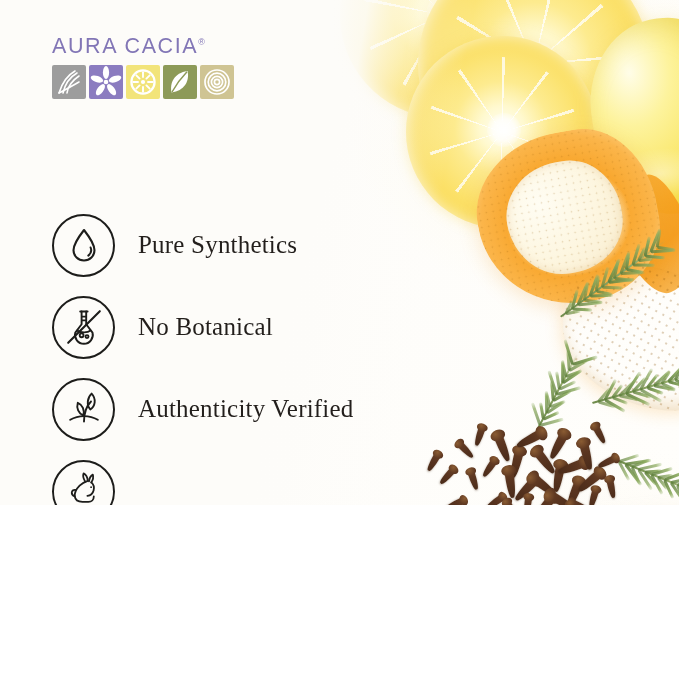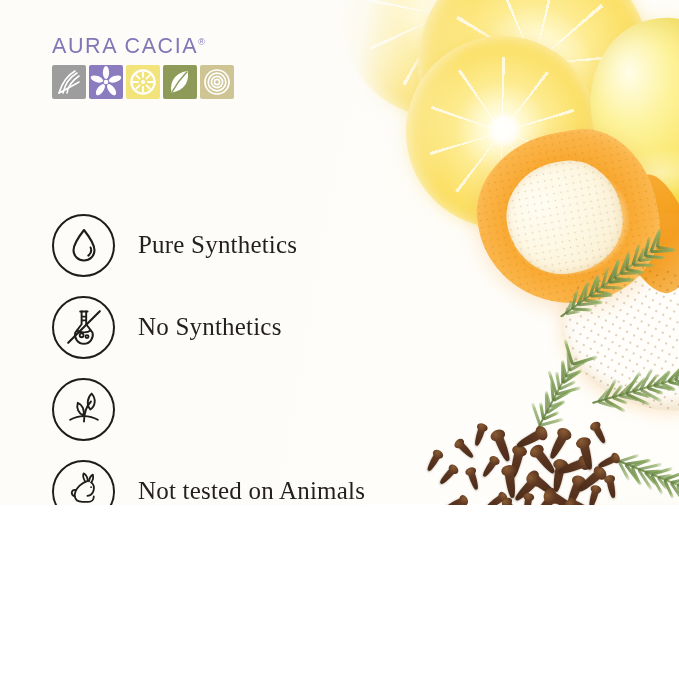--- a/index.html
+++ b/index.html
@@ -636,47 +636,47 @@
               <path d="M20.6 7.5 V20.3 L14.3 28.6 A8.9 8.9 0 1 0 31.5 28.6 L25.2 20.3 V7.5"></path>
               <path d="M21 12.6 H24.9"></path>
               <path d="M21 16.4 H24.9"></path>
               <path d="M16.2 26.6 C20 29 26.5 29 29.6 26.6"></path>
               <circle cx="20.6" cy="31.3" r="1.9"></circle>
               <circle cx="26" cy="32.6" r="1.5"></circle>
               <path d="M7.2 38.8 L38.8 7.2" stroke-width="2.1"></path>
             </g>
           </svg>
         </div>
-        <div class="promise-label">No Synthetics</div>
+        <div class="promise-label">No Botanical</div>
       </div>
 
       <div class="promise-row">
         <div class="promise-icon">
           <svg width="46" height="46" viewBox="0 0 46 46" aria-hidden="true">
             <g fill="none" stroke="#1d1d1b" stroke-width="1.9" stroke-linecap="round" stroke-linejoin="round">
               <path d="M23 35.5 C23 27 24.5 21 30 15.5"></path>
               <path d="M30.6 7.6 C35.6 13 34.2 20.2 29.3 23.5 C25.3 18.8 26.3 11.6 30.6 7.6 Z"></path>
               <path d="M22.3 29.5 C17.5 27.6 15.2 22.2 16.8 16.8 C21.6 18.7 23.8 24.2 22.3 29.5 Z"></path>
               <path d="M9.2 33.8 C13.2 31.4 18 30.1 23 30.1 C28 30.1 32.8 31.4 36.8 33.8"></path>
             </g>
           </svg>
         </div>
+        <div class="promise-label">Authenticity Verified</div>
       </div>
 
       <div class="promise-row">
         <div class="promise-icon">
           <svg width="46" height="46" viewBox="0 0 46 46" aria-hidden="true">
             <g fill="none" stroke="#1d1d1b" stroke-width="1.8" stroke-linecap="round" stroke-linejoin="round">
               <path d="M24.2 13.6 C22.4 10.6 21.6 7.6 22.6 5.4 C24.8 6.4 26.4 9.2 26.8 12.6"></path>
               <path d="M28 13.4 C28.4 10.2 29.8 7.6 31.8 6.6 C32.6 9 31.8 12.2 30.2 14.6"></path>
               <path d="M30.4 14.4 C32.6 16.4 33.4 19.4 32.6 22.4 C31.8 25.4 29.4 27.4 26.4 27.8"></path>
               <path d="M26.8 12.8 C23.6 13.8 20.8 15.4 18.6 17.6 C15.2 21 13.4 25 13.8 28.4 C14.2 31.6 17 33.8 21.4 33.8 L27.4 33.8 C30.6 33.8 32.8 31.6 32.8 28.4"></path>
               <path d="M13.8 28.4 C12 27.8 10.6 26.2 10.8 24.4 C11 22.6 12.6 21.6 14.4 22"></path>
               <circle cx="30.1" cy="19.2" r="0.9" fill="#1d1d1b" stroke="none"></circle>
             </g>
           </svg>
         </div>
-        <div class="promise-label">Not tested on Animals</div>
       </div>
 
     </div>
   </div>
 </div>
 
 </body></html>

